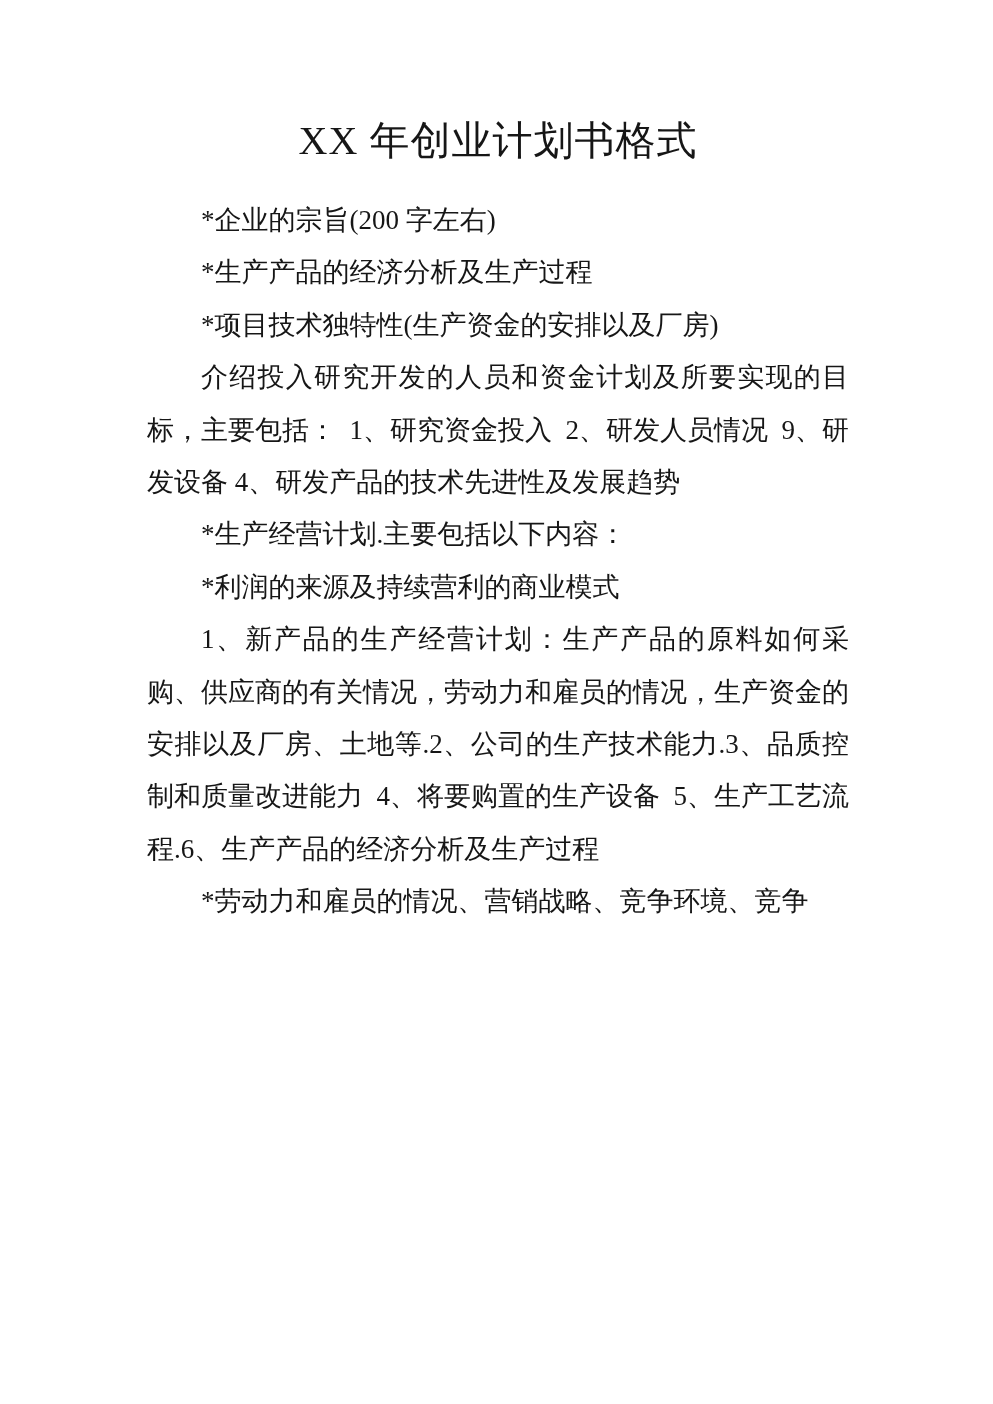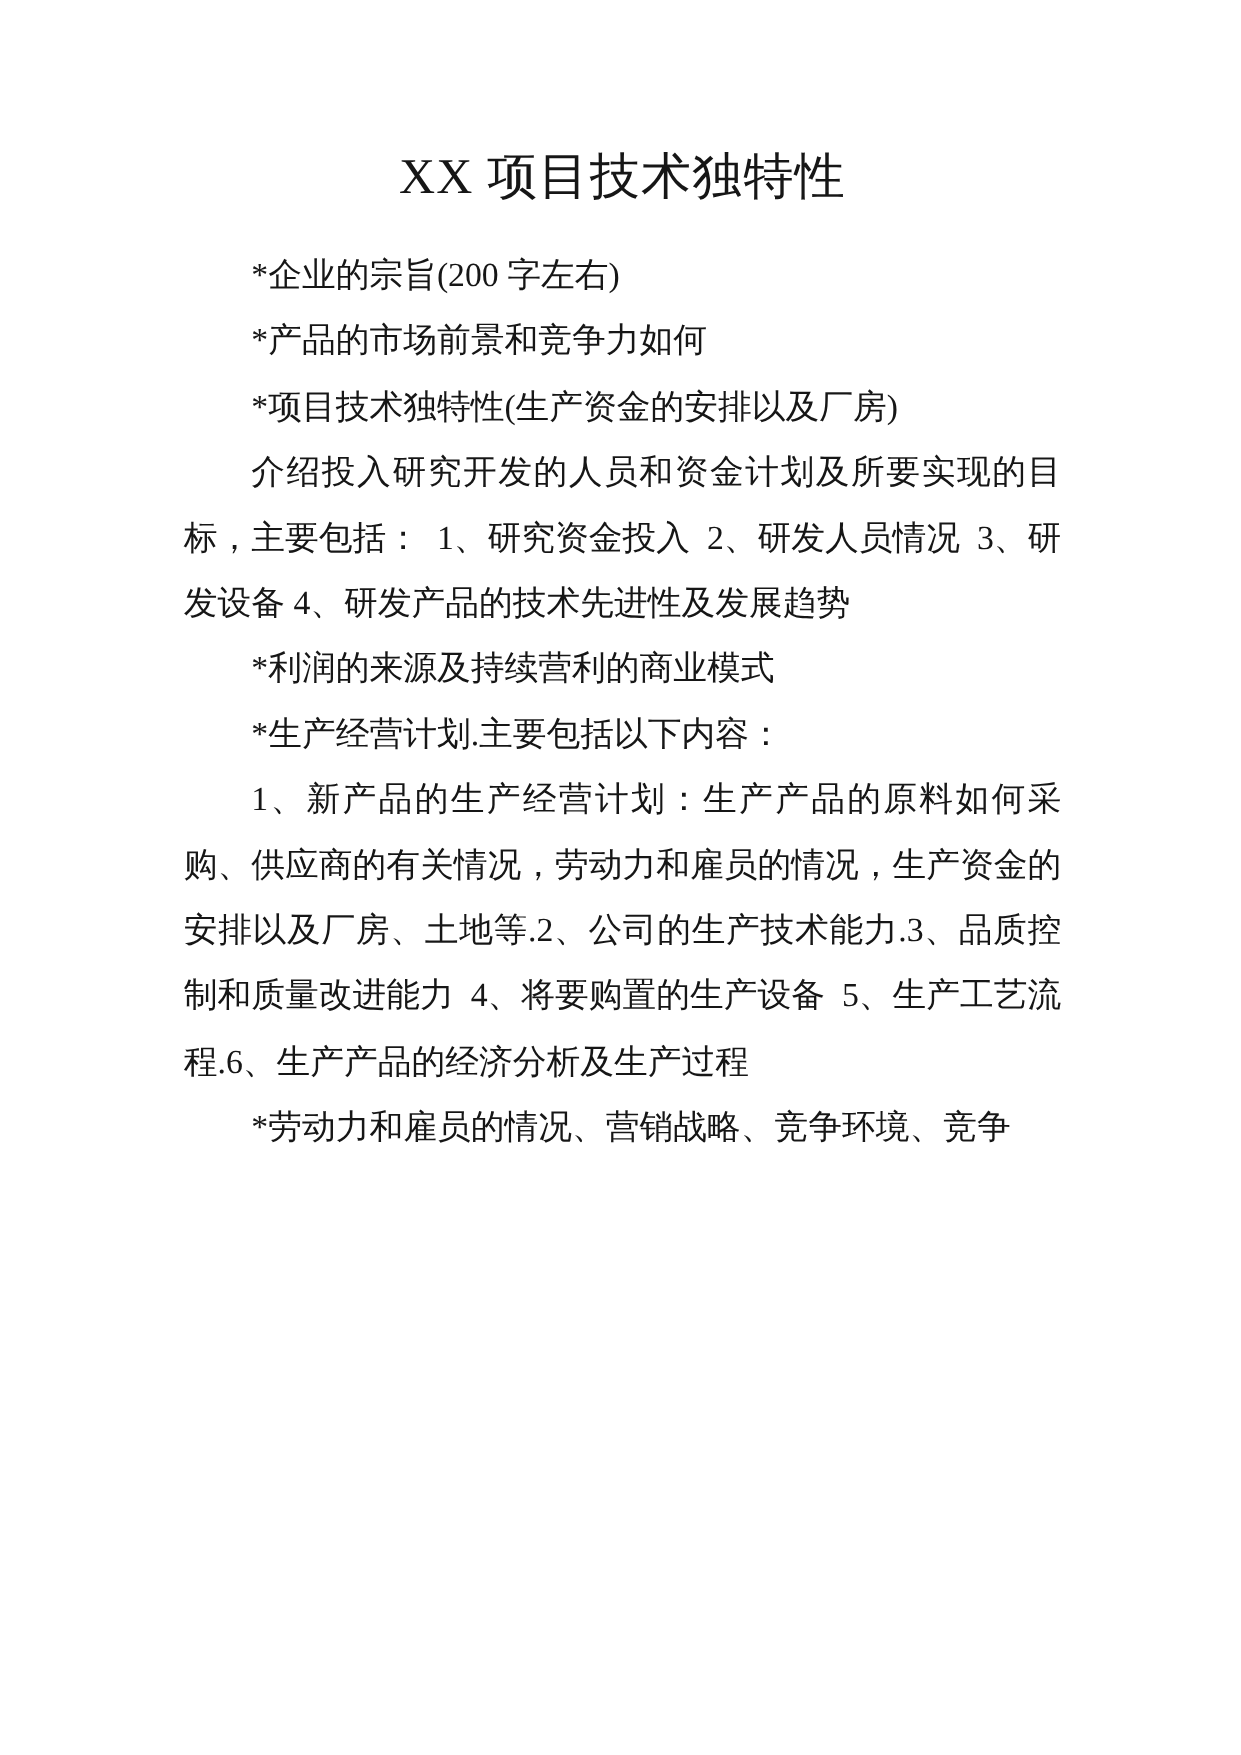--- a/index.html
+++ b/index.html
@@ -39,25 +39,25 @@
     text-indent: 2em;
     white-space: pre-wrap;
     word-break: break-all;
   }
 </style>
 </head>
 <body>
 
 <div class="page">
   <div class="content">
-    <h1 class="doc-title">XX 项目技术独特性</h1>
+    <h1 class="doc-title">XX 年创业计划书格式</h1>
     <div class="doc-body">
       <p>*企业的宗旨(200 字左右)</p>
-      <p>*产品的市场前景和竞争力如何</p>
+      <p>*生产产品的经济分析及生产过程</p>
       <p>*项目技术独特性(生产资金的安排以及厂房)</p>
-      <p>介绍投入研究开发的人员和资金计划及所要实现的目标，主要包括：  1、研究资金投入  2、研发人员情况  3、研发设备 4、研发产品的技术先进性及发展趋势</p>
+      <p>介绍投入研究开发的人员和资金计划及所要实现的目标，主要包括：  1、研究资金投入  2、研发人员情况  9、研发设备 4、研发产品的技术先进性及发展趋势</p>
+      <p>*生产经营计划.主要包括以下内容：</p>
       <p>*利润的来源及持续营利的商业模式</p>
-      <p>*生产经营计划.主要包括以下内容：</p>
       <p>1、新产品的生产经营计划：生产产品的原料如何采购、供应商的有关情况，劳动力和雇员的情况，生产资金的安排以及厂房、土地等.2、公司的生产技术能力.3、品质控制和质量改进能力  4、将要购置的生产设备  5、生产工艺流程.6、生产产品的经济分析及生产过程</p>
       <p>*劳动力和雇员的情况、营销战略、竞争环境、竞争</p>
     </div>
   </div>
 </div>
 
 </body></html>

